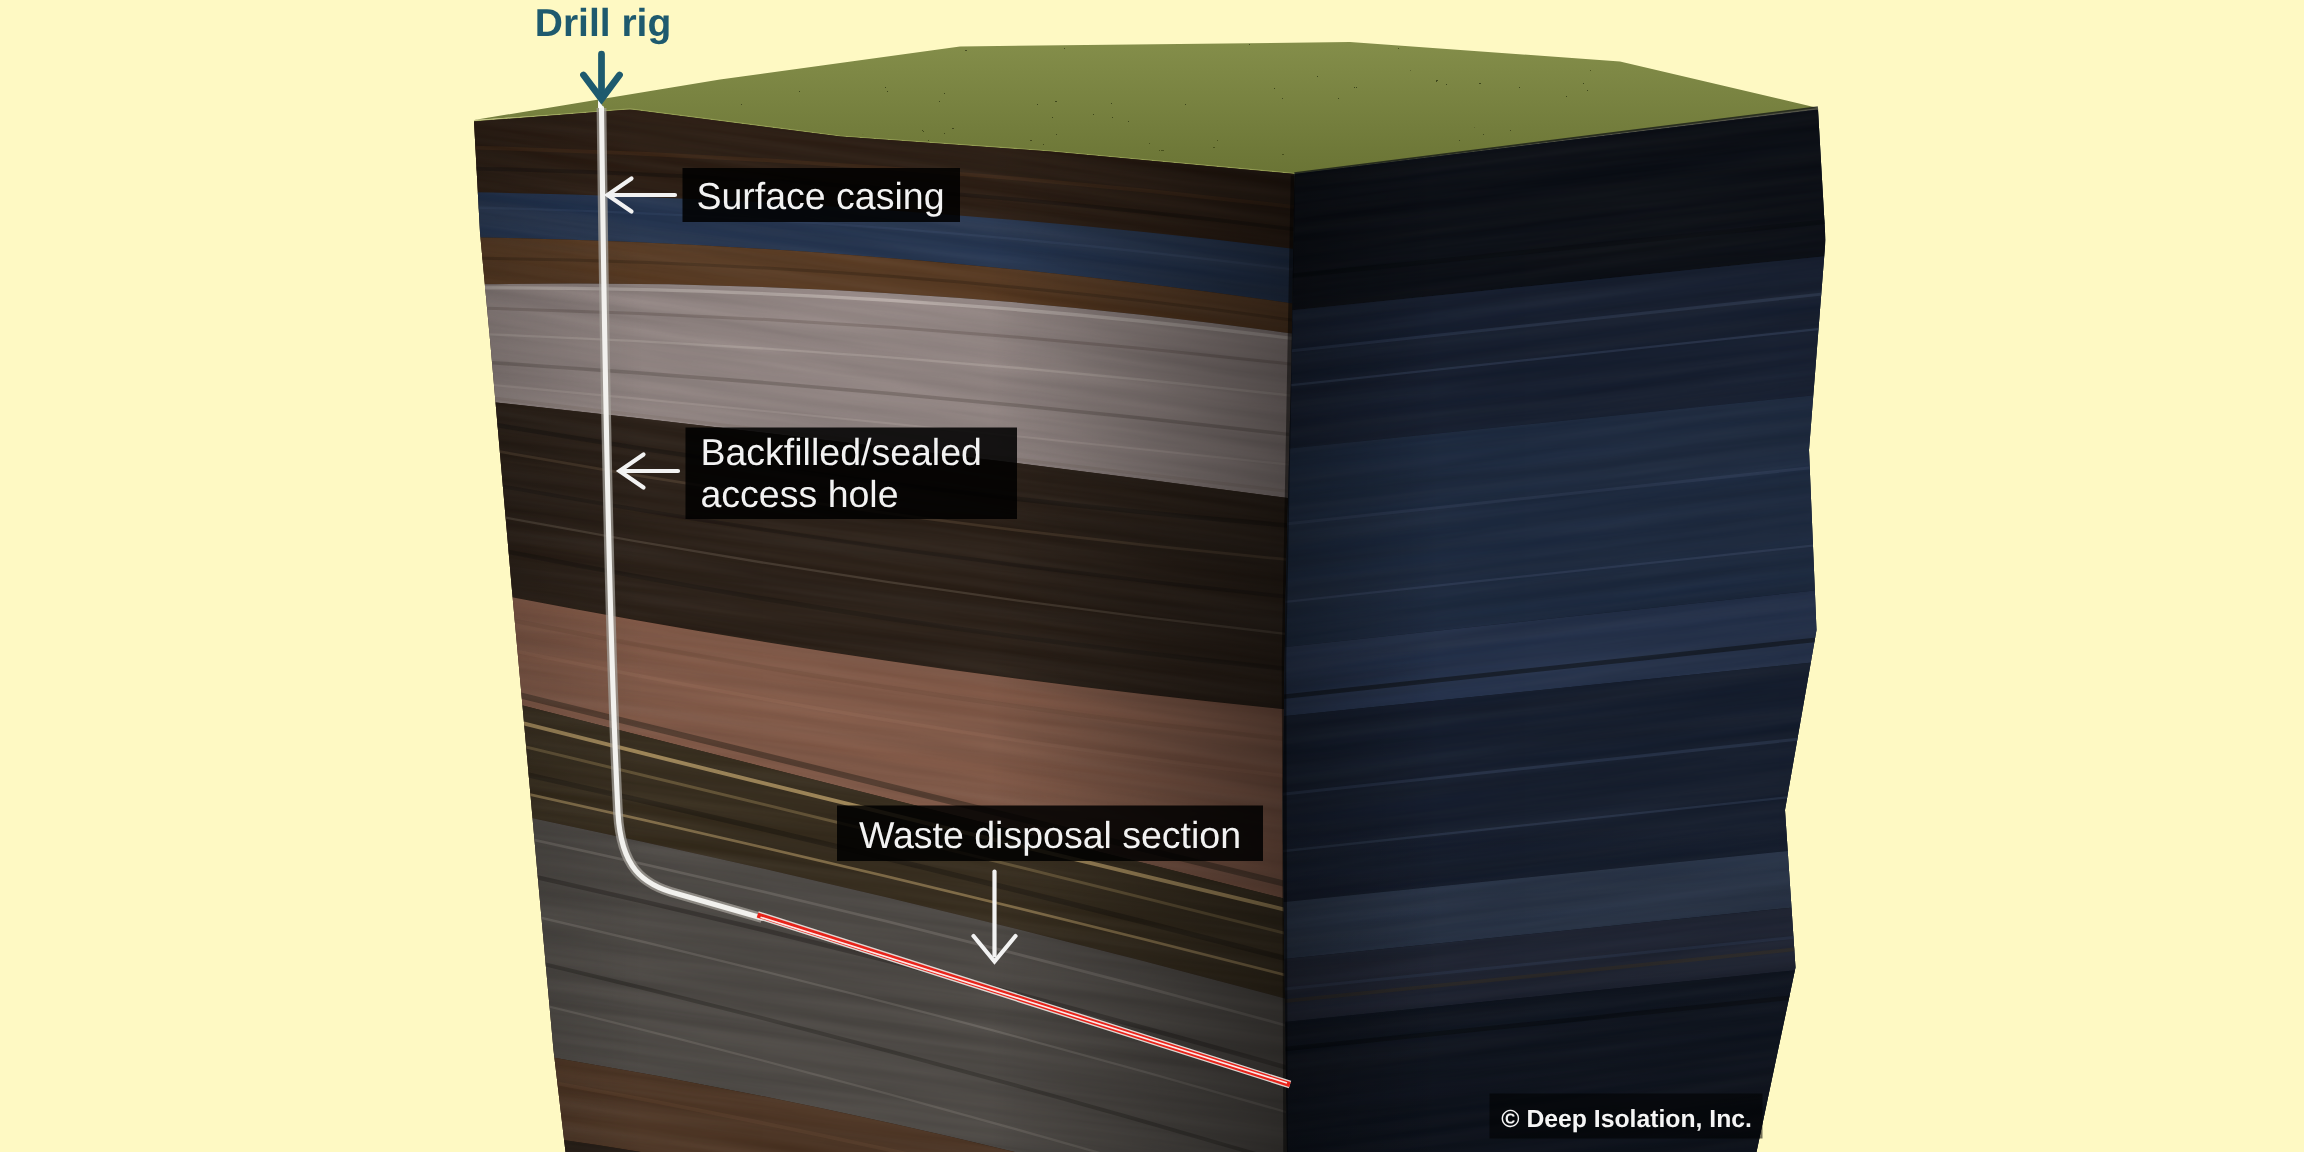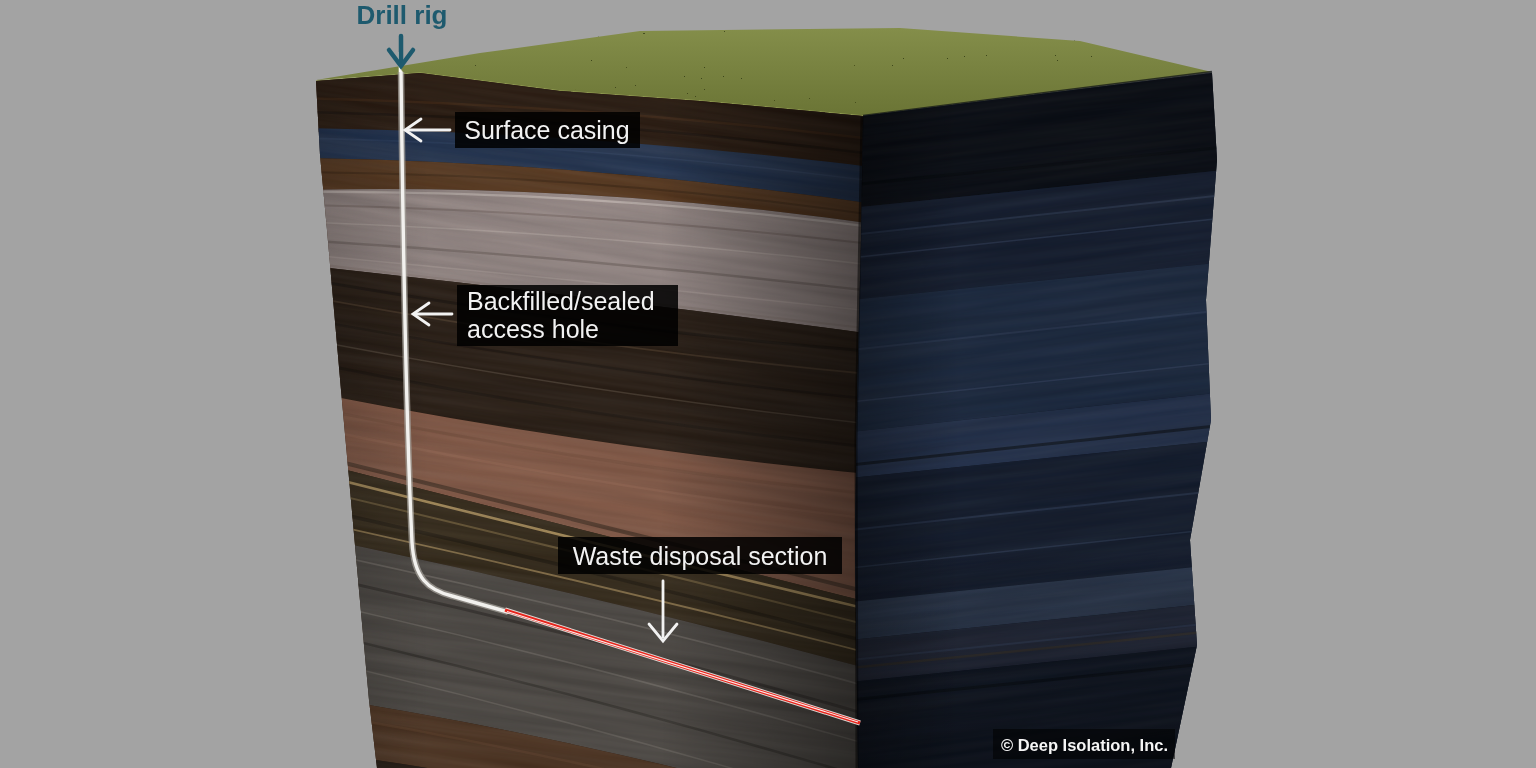--- a/index.html
+++ b/index.html
@@ -1,16 +1,16 @@
 <!DOCTYPE html>
 <html><head>
 <meta charset="utf-8">
 <style>
   html,body{margin:0;padding:0;background:#ffffff;}
-  .stage{position:relative;width:1536px;height:768px;overflow:hidden;background:#a3a3a3;
+  .stage{position:relative;width:1536px;height:768px;overflow:hidden;background:#fef9c3;
          font-family:"Liberation Sans", sans-serif;}
   svg{display:block;}
   text{font-family:"Liberation Sans", sans-serif;}
 </style>
 </head>
 <body>
 
 <div class="stage">
 <svg width="1536" height="768" viewBox="0 0 1536 768">
   <defs>

